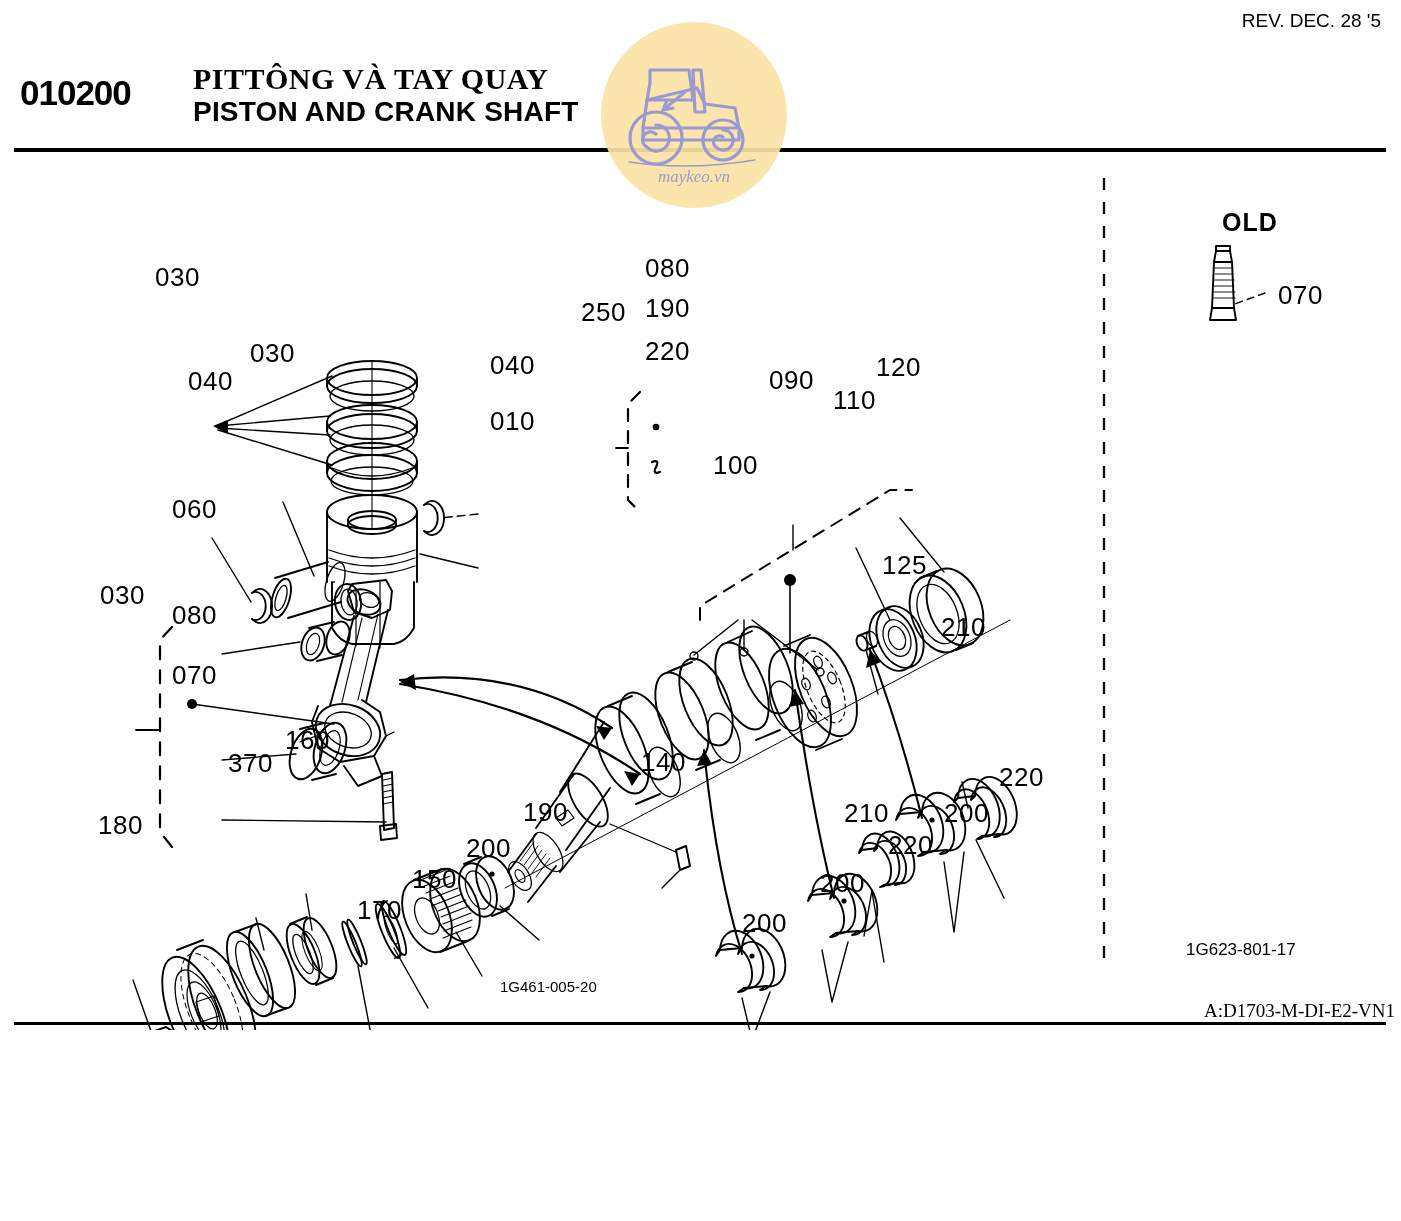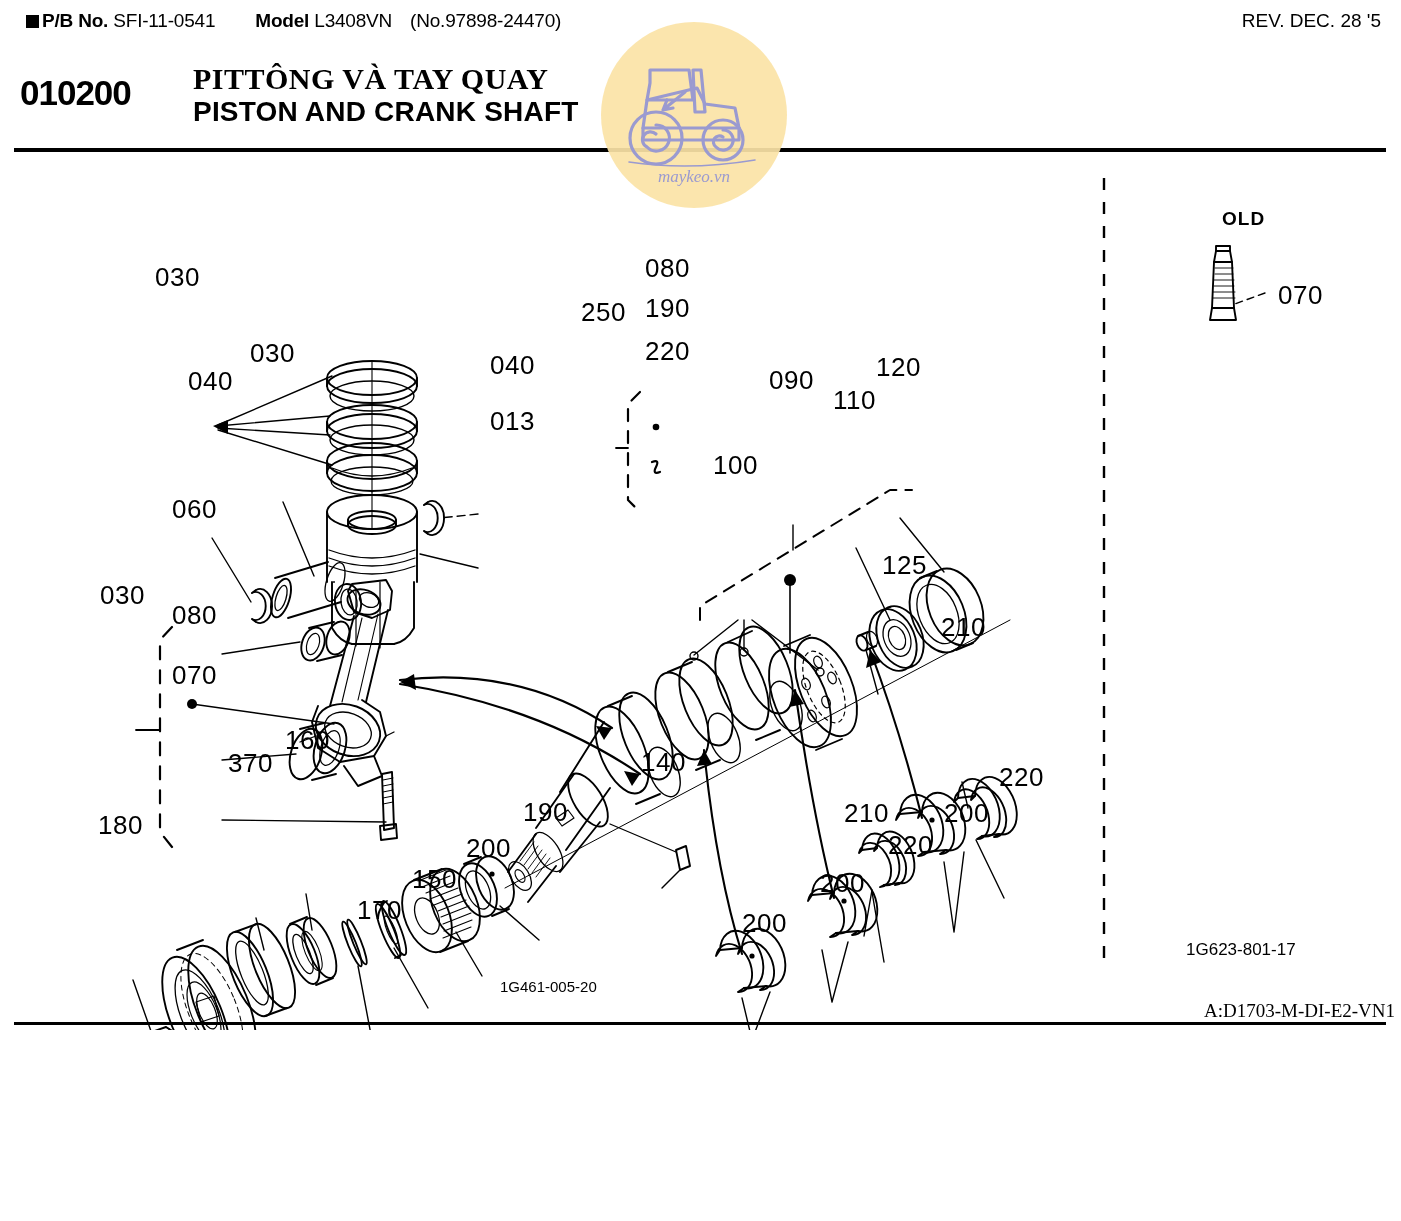--- a/index.html
+++ b/index.html
@@ -128,21 +128,21 @@
     position: absolute;
     font-size: 26px;
     font-weight: normal;
     letter-spacing: 0.5px;
     color: #000;
     white-space: nowrap;
     font-family: "Liberation Sans", sans-serif;
   }
   .lbl-old {
     position: absolute;
-    font-size: 19px;
+    font-size: 25px;
     font-weight: bold;
     letter-spacing: 1px;
   }
   .fig-id {
     position: absolute;
     font-size: 15px;
     letter-spacing: 0px;
     white-space: nowrap;
     margin-top: 39px;
   }
@@ -157,23 +157,20 @@
     font-size: 19px;
     white-space: nowrap;
   }
 </style>
 </head>
 <body>
 
 <div id="page">
 
   <div class="hdr-row">
-    <div class="hdr-left">
-      <span class="sq-bullet"></span><span class="b">P/B No.</span><span class="n"> </span><span class="n">SFI-11-0541</span><span class="gap-m"></span><span class="b">Model</span><span class="n"> </span><span class="n">L3408VN</span><span class="gap-s"></span><span class="n">(No.97898-24470)</span>
-    </div>
     <div class="hdr-right">REV. DEC. 28 '5</div>
   </div>
 
   <div class="grp-no">010200</div>
   <div class="title-vn">PITTÔNG VÀ TAY QUAY</div>
   <div class="title-en">PISTON AND CRANK SHAFT</div>
 
   <div class="rule-top"></div>
   <div class="rule-bottom"></div>
 
@@ -571,21 +568,21 @@
       <path d="M1265 143 L1232 155" stroke-width="1.4" stroke-dasharray="7 5"></path>
 
     </g>
   </svg>
 
   <div>
     <div class="lbl" style="left:155px;top:262px">030</div>
     <div class="lbl" style="left:250px;top:338px">030</div>
     <div class="lbl" style="left:188px;top:366px">040</div>
     <div class="lbl" style="left:490px;top:350px">040</div>
-    <div class="lbl" style="left:490px;top:406px">013</div>
+    <div class="lbl" style="left:490px;top:406px">010</div>
     <div class="lbl" style="left:172px;top:494px">060</div>
     <div class="lbl" style="left:100px;top:580px">030</div>
     <div class="lbl" style="left:172px;top:600px">080</div>
     <div class="lbl" style="left:172px;top:660px">070</div>
 
     <div class="lbl" style="left:581px;top:297px">250</div>
     <div class="lbl" style="left:645px;top:253px">080</div>
     <div class="lbl" style="left:645px;top:293px">190</div>
     <div class="lbl" style="left:645px;top:336px">220</div>
 

